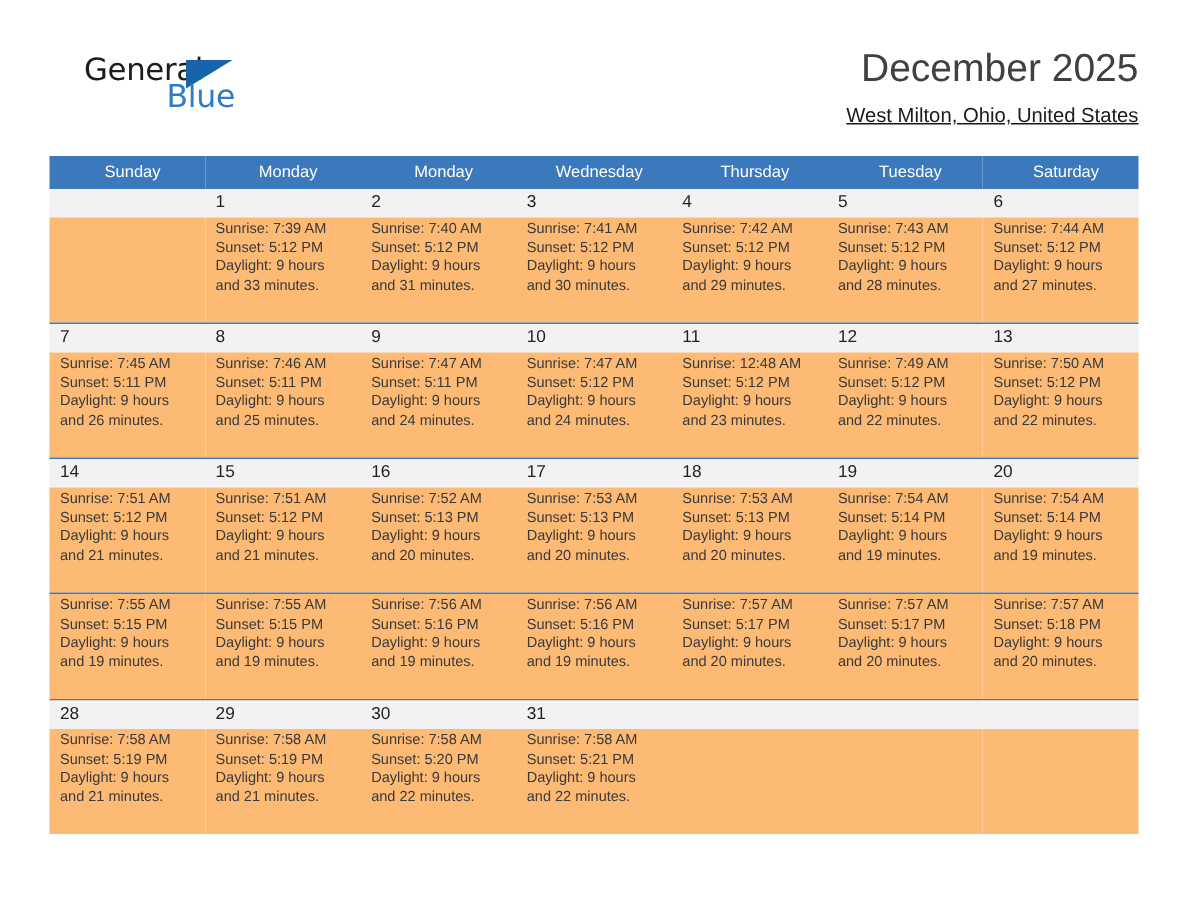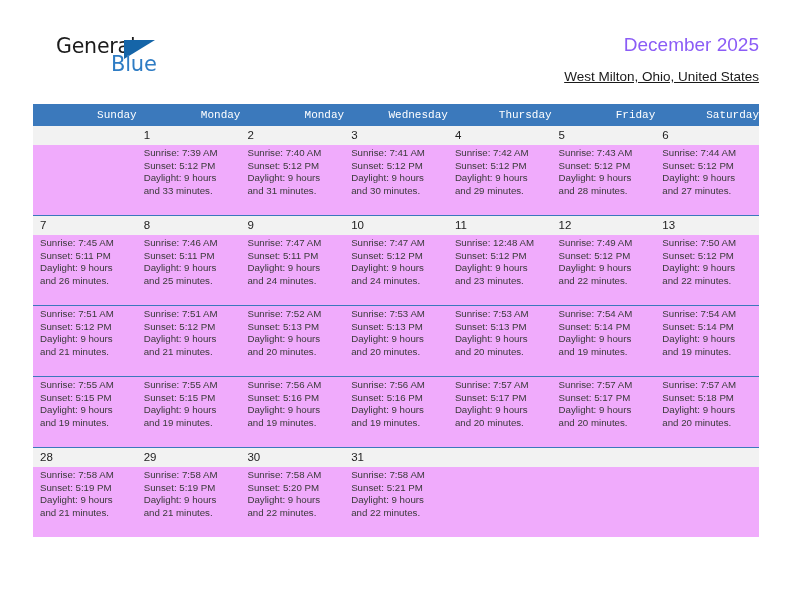--- a/index.html
+++ b/index.html
@@ -66,23 +66,23 @@
     border-bottom: 19px solid transparent;
   }
 
   .title-block {
     position: absolute;
     right: 0px;
     top: 0px;
     text-align: right;
   }
   .cal-title {
-    font-size: 19px;
+    font-size: 26px;
     line-height: 34px;
-    color: #8b5cf6;
+    color: #404040;
     font-weight: 400;
     white-space: nowrap;
     margin-left: 48px;
   }
   .cal-subtitle {
     margin-top: 6px;
     font-size: 13.5px;
     line-height: 17px;
     color: #1a1a1a;
     font-weight: 400;
@@ -100,37 +100,36 @@
   .cal-table {
     width: 726px;
     border-collapse: collapse;
     table-layout: fixed;
   }
   .cal-table th {
     background: #3b79bc;
     color: #ffffff;
     font-size: 11px;
     font-weight: 400;
-    text-align: right;
+    text-align: center;
     padding: 5px 0 5px 7px;
     height: 12px;
     line-height: 12px;
-    font-family: Liberation Mono, monospace;
   }
   .daynum-row td {
     background: #f2f2f2;
     font-size: 11.5px;
     color: #222222;
     padding: 3px 0 3px 7px;
     line-height: 13px;
     height: 13px;
     vertical-align: top;
   }
   .info-row td {
-    background: #f0abfc;
+    background: #fdba74;
     font-size: 9.7px;
     color: #3a3a3a;
     padding: 2px 6px 8px 7px;
     line-height: 12.6px;
     vertical-align: top;
     height: 60px;
   }
   .week-sep td {
     padding: 0;
     height: 1px;
@@ -180,21 +179,21 @@
           <col style="width:103.72px">
         <col style="width:103.72px">
       </colgroup>
       <thead>
         <tr id="weekday-header-row">
             <th>Sunday</th>
             <th>Monday</th>
             <th>Monday</th>
             <th>Wednesday</th>
             <th>Thursday</th>
-            <th>Friday</th>
+            <th>Tuesday</th>
             <th>Saturday</th>
           </tr>
       </thead>
       <tbody id="calendar-body">
           <tr class="daynum-row">
             <td class="empty-daycell">&nbsp;</td>
             <td>1</td>
             <td>2</td>
             <td>3</td>
             <td>4</td>
@@ -292,20 +291,29 @@
             <td>
               <span class="info-line">Sunrise: 7:50 AM</span>
               <span class="info-line">Sunset: 5:12 PM</span>
               <span class="info-line">Daylight: 9 hours</span>
               <span class="info-line">and 22 minutes.</span>
             </td>
           </tr>
           <tr class="week-sep">
             <td colspan="7"></td>
           </tr>
+          <tr class="daynum-row">
+            <td>14</td>
+            <td>15</td>
+            <td>16</td>
+            <td>17</td>
+            <td>18</td>
+            <td>19</td>
+            <td>20</td>
+          </tr>
           <tr class="info-row">
             <td>
               <span class="info-line">Sunrise: 7:51 AM</span>
               <span class="info-line">Sunset: 5:12 PM</span>
               <span class="info-line">Daylight: 9 hours</span>
               <span class="info-line">and 21 minutes.</span>
             </td>
             <td>
               <span class="info-line">Sunrise: 7:51 AM</span>
               <span class="info-line">Sunset: 5:12 PM</span>

